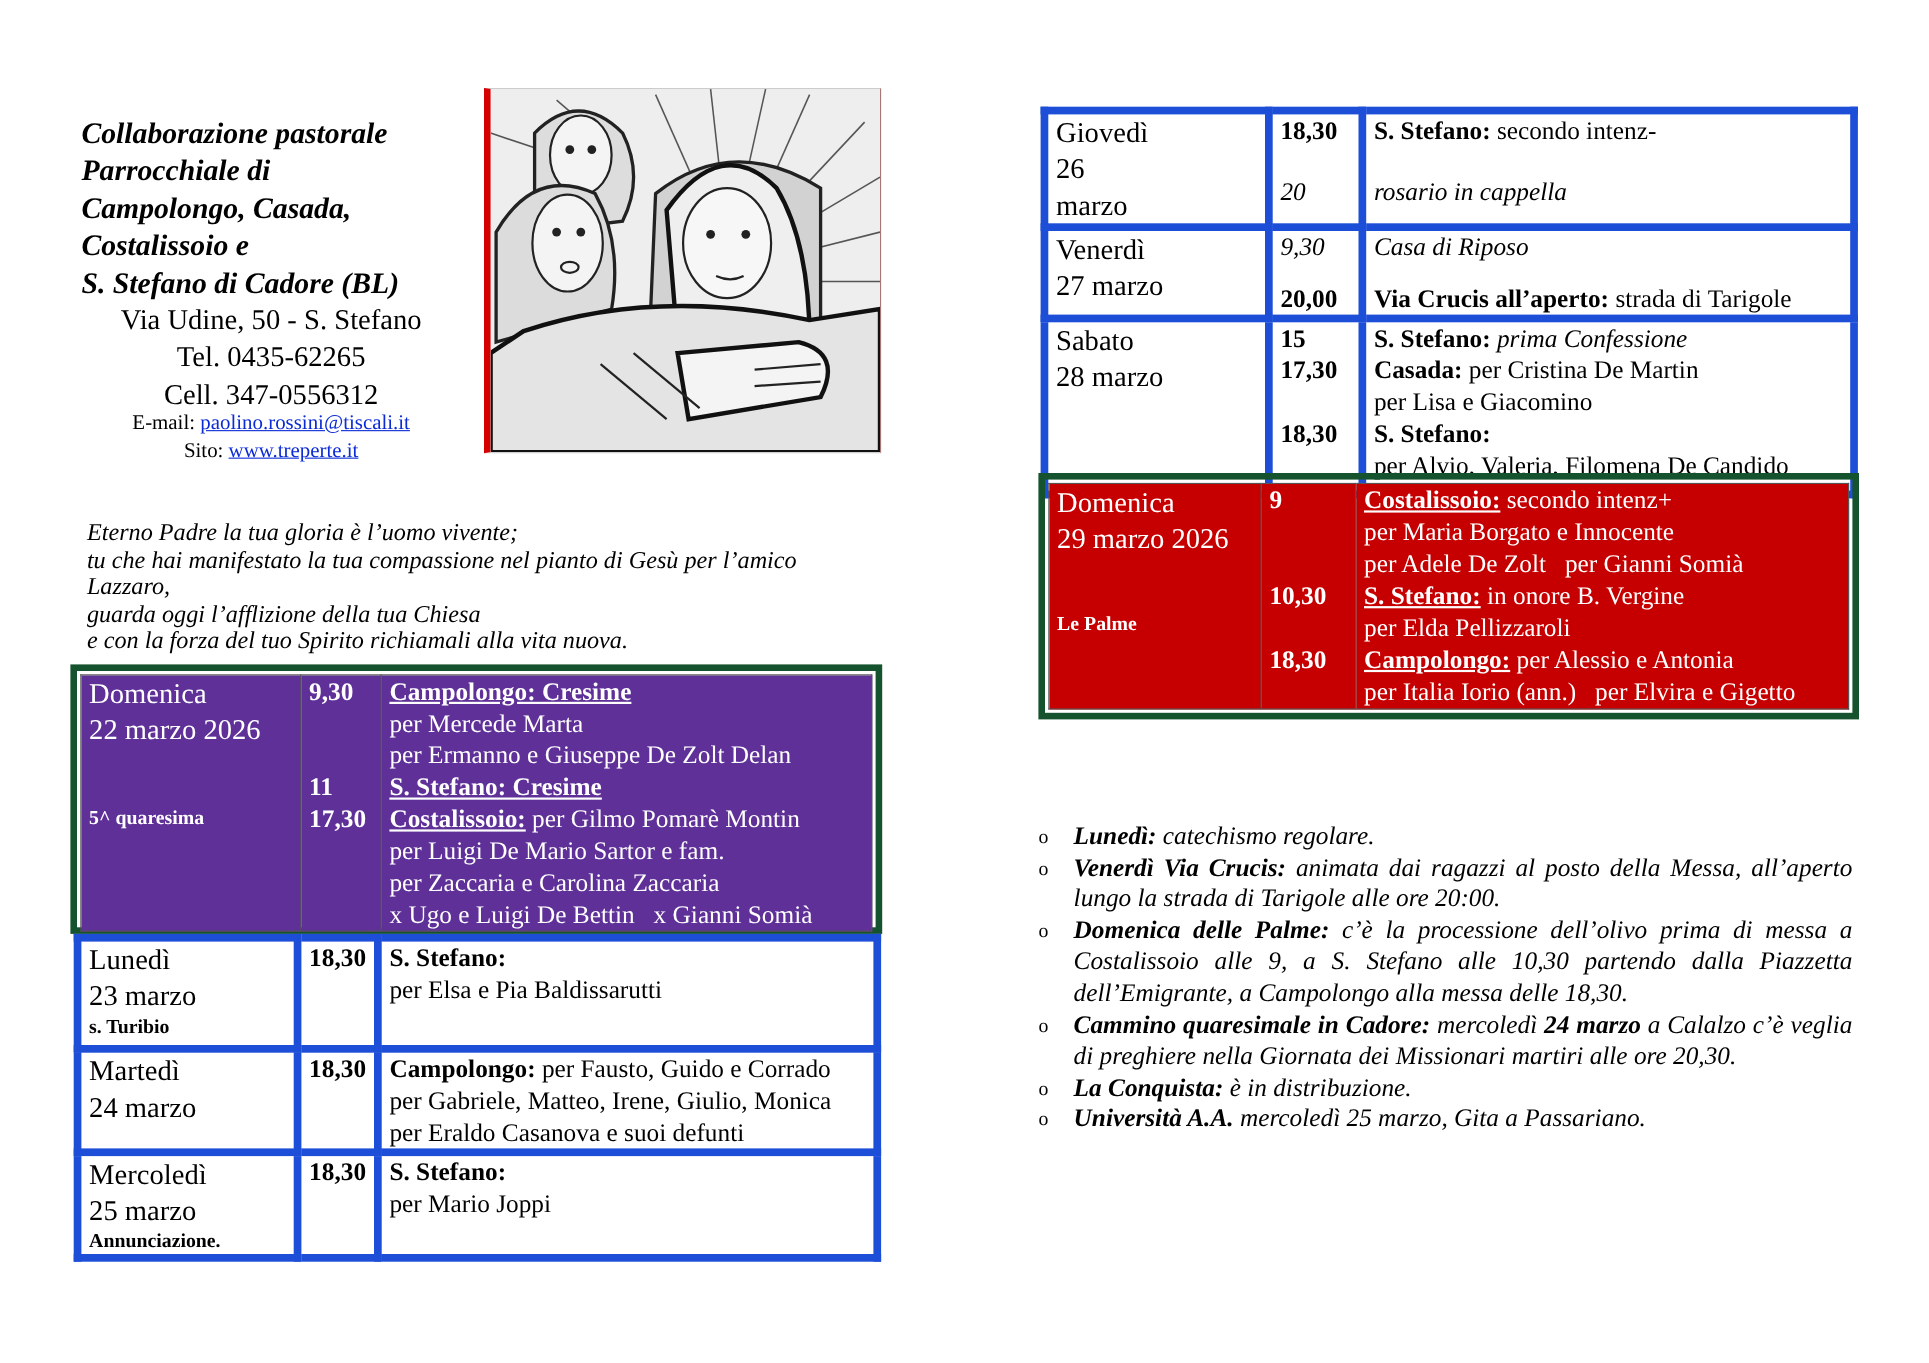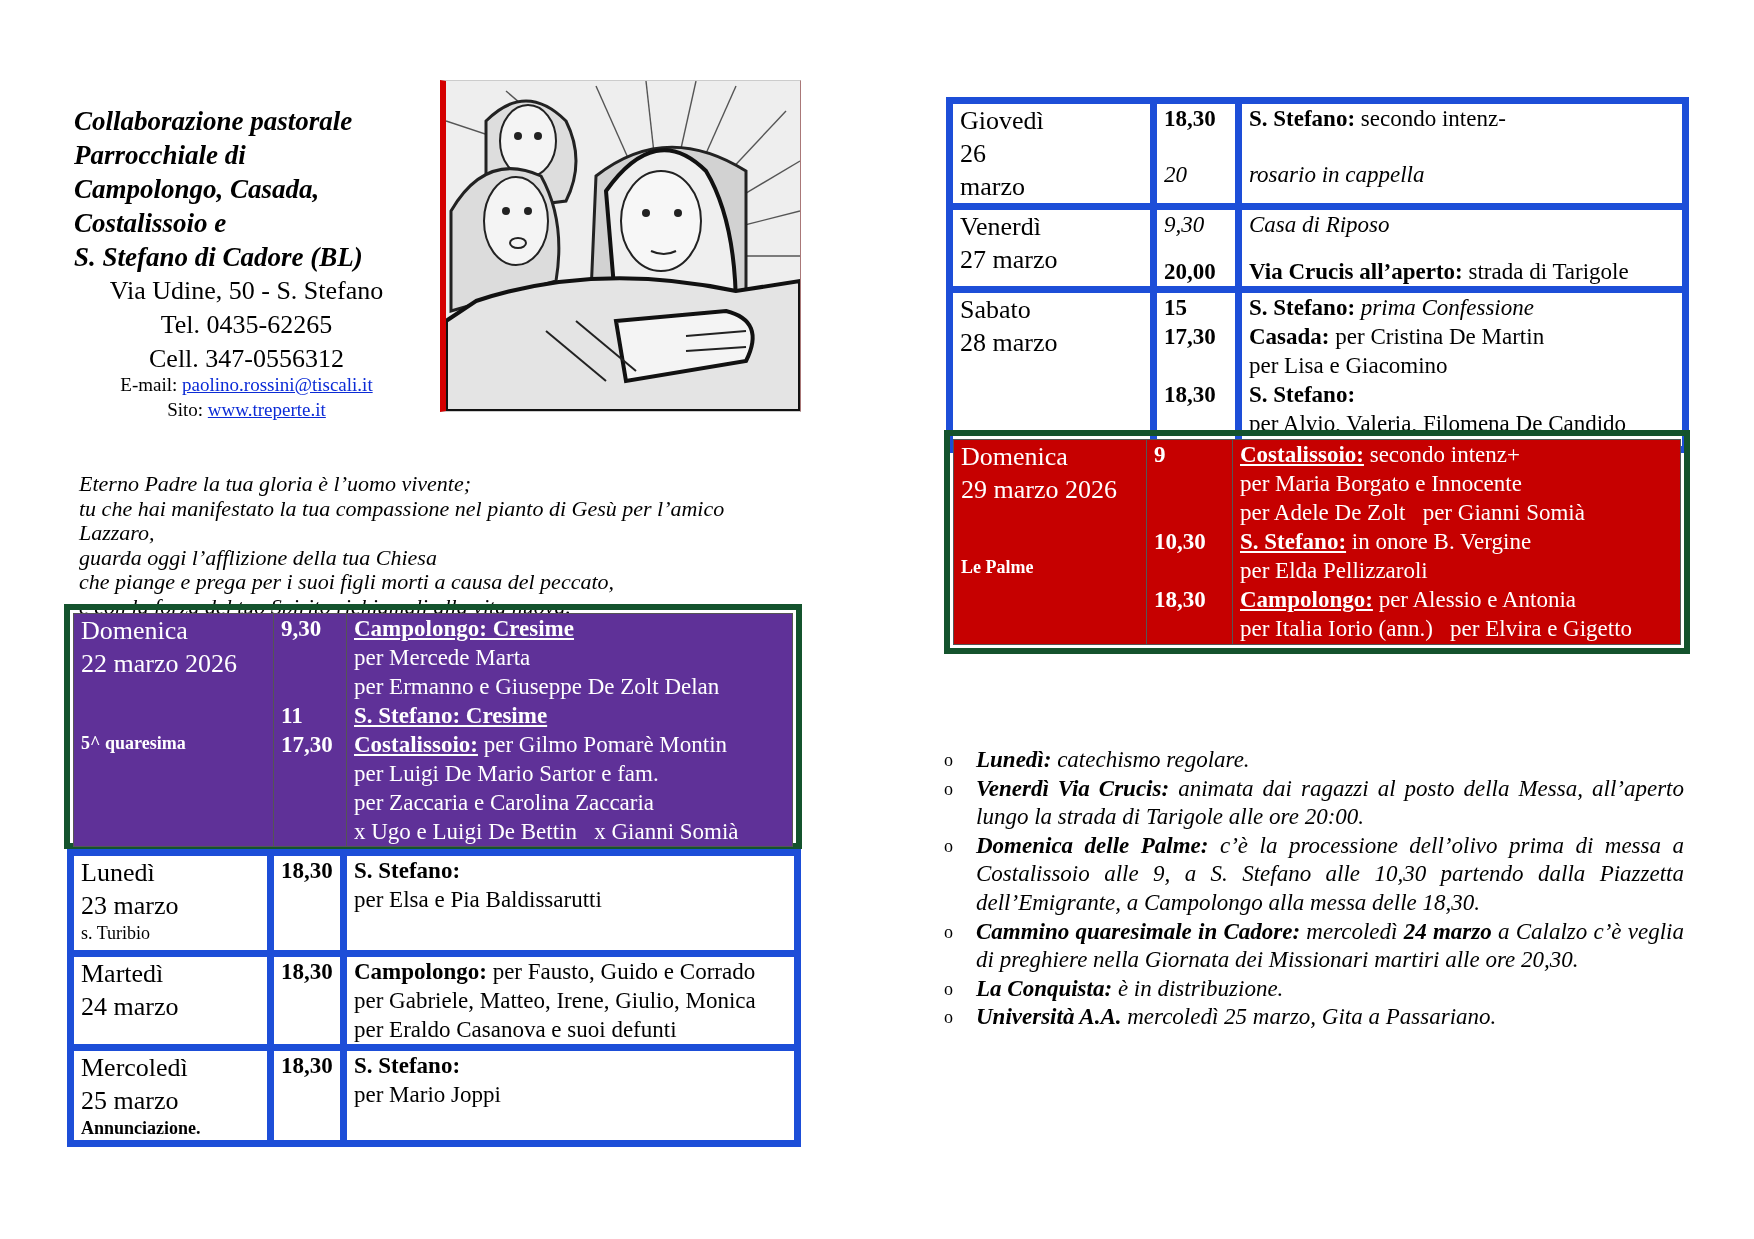--- a/index.html
+++ b/index.html
@@ -20,21 +20,21 @@
              background:#efefef; overflow:hidden; }
 
   .prayer { position:absolute; left:79px; top:472px; width:720px; font-style:italic;
             font-size:22px; line-height:24.5px; }
 
   
   table.sched { border-collapse:collapse; position:absolute; table-layout:fixed; }
   table.sched td { border:7px solid #1d4ed8; vertical-align:top; padding:0 7px; font-size:23px; line-height:29px; }
   .day { font-size:26px; line-height:33px; }
   .sub { font-size:18px; line-height:22px; font-weight:bold; }
-  .sub.plain { font-weight:normal; }
+  .sub.plain { font-weight:bold; }
   .time { font-weight:bold; }
   .it { font-style:italic; }
   .b { font-weight:bold; }
   .u { text-decoration:underline; }
 
   .sunday-wrap { position:absolute; border:6px solid #14532d; padding:3px; box-sizing:border-box; }
   .sunday-wrap table.sched { position:static; width:100%; }
   .sunday-wrap table.sched td { border:1px solid #555; color:#fff; }
   .purple td { background:#5f3198; }
   .red td { background:#c60000; }
@@ -104,21 +104,20 @@
       <line x1="100" y1="250" x2="160" y2="300"></line>
         <line x1="130" y1="240" x2="190" y2="290"></line>
     </g>
   </svg>
 </div>
 
 <div class="prayer">
   <div>Eterno Padre la tua gloria è l’uomo vivente;</div>
   <div>tu che hai manifestato la tua compassione nel pianto di Gesù per l’amico Lazzaro,</div>
   <div>guarda oggi l’afflizione della tua Chiesa</div>
-  <div>che piange e prega per i suoi figli morti a causa del peccato,</div>
   <div>e con la forza del tuo Spirito richiamali alla vita nuova.</div>
 </div>
 
 <div class="sunday-wrap purple" style="left:64px; top:604px; width:738px; height:245px;">
   <table class="sched" style="height:100%;">
     <colgroup>
         <col style="width:200px">
         <col style="width:73px">
         <col>
       </colgroup>

